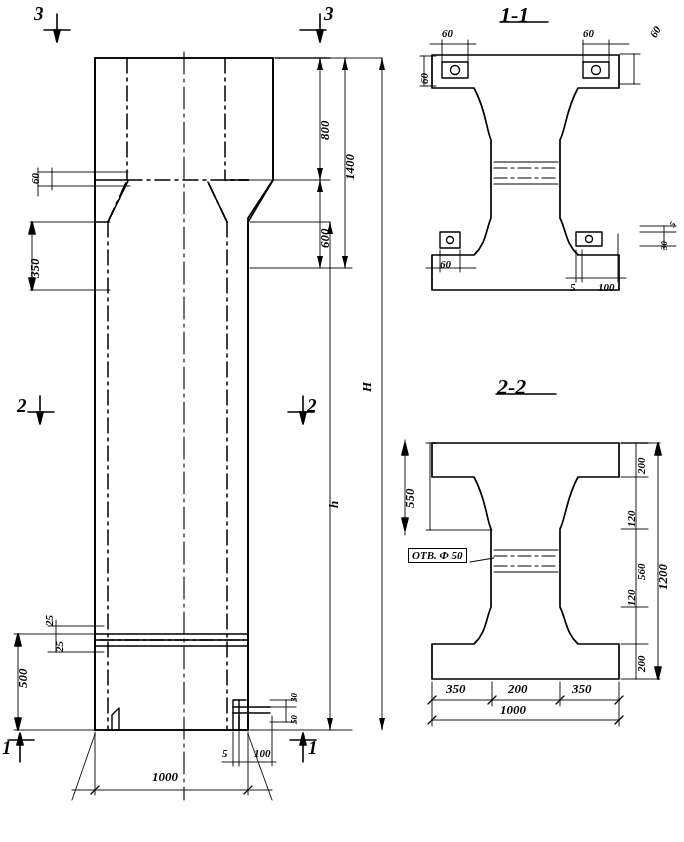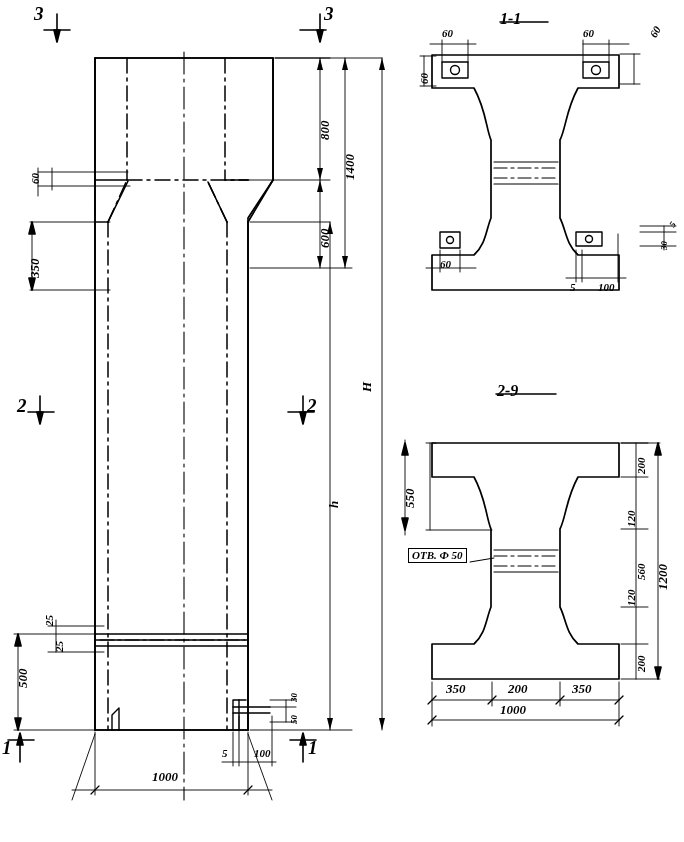--- a/index.html
+++ b/index.html
@@ -34,24 +34,23 @@
   .lbl.small { font-size: 11px; }
   .lbl.tiny { font-size: 9px; }
   .lbl.med { font-size: 13px; }
   .lbl.big { font-size: 19px; }
   .rot90 { transform: rotate(-90deg); transform-origin: 0 0; }
   .secttl {
     position: absolute;
     font-family: "Liberation Serif", serif;
     font-style: italic;
     font-weight: bold;
-    font-size: 16px;
+    font-size: 22px;
     color: #000;
     white-space: nowrap;
-    margin-top: 8px;
   }
   .boxlbl {
     position: absolute;
     font-family: "Liberation Serif", serif;
     font-style: italic;
     font-weight: bold;
     font-size: 11px;
     border: 1.3px solid #000;
     padding: 1px 3px;
     background: #fff;
@@ -333,21 +332,21 @@
       </g>
 
       <g stroke-width="1.5">
         <path d="M500,22 L548,22"></path>
         <path d="M496,394 L556,394"></path>
       </g>
     </g>
   </svg>
 
   <div class="secttl" style="left:500px; top:2px;">1-1</div>
-  <div class="secttl" style="left:497px; top:374px;">2-9</div>
+  <div class="secttl" style="left:497px; top:374px;">2-2</div>
 
   <div class="lbl big" style="left:34px; top:4px;">3</div>
   <div class="lbl big" style="left:324px; top:4px;">3</div>
   <div class="lbl big" style="left:17px; top:396px;">2</div>
   <div class="lbl big" style="left:307px; top:396px;">2</div>
   <div class="lbl big" style="left:2px; top:738px;">1</div>
   <div class="lbl big" style="left:308px; top:738px;">1</div>
 
   <div class="lbl med rot90" style="left:318px; top:140px;">800</div>
   <div class="lbl med rot90" style="left:343px; top:180px;">1400</div>

